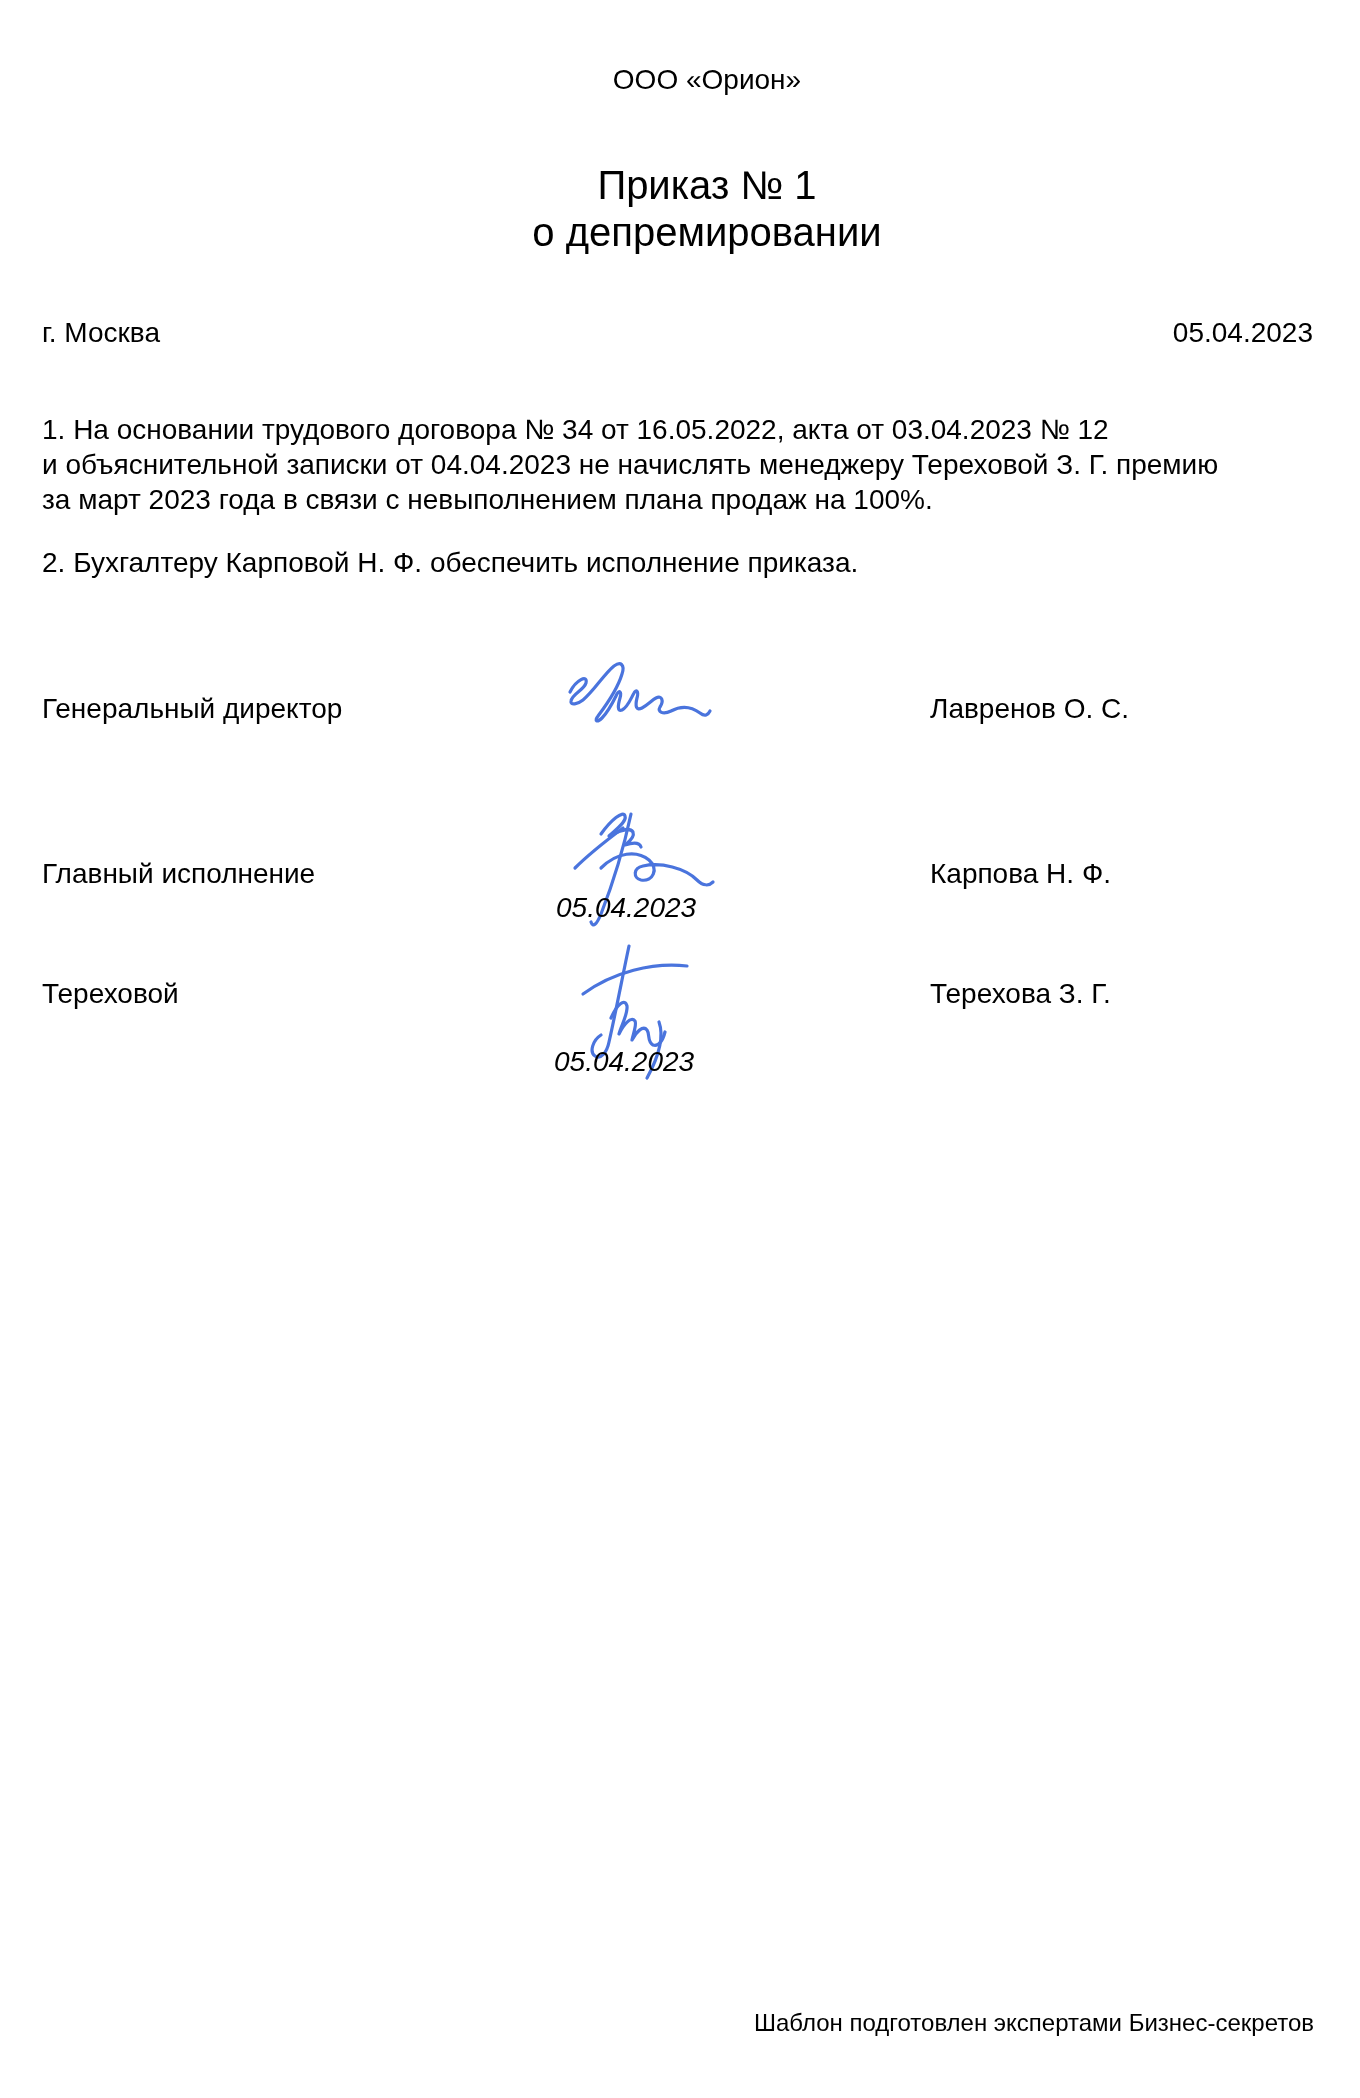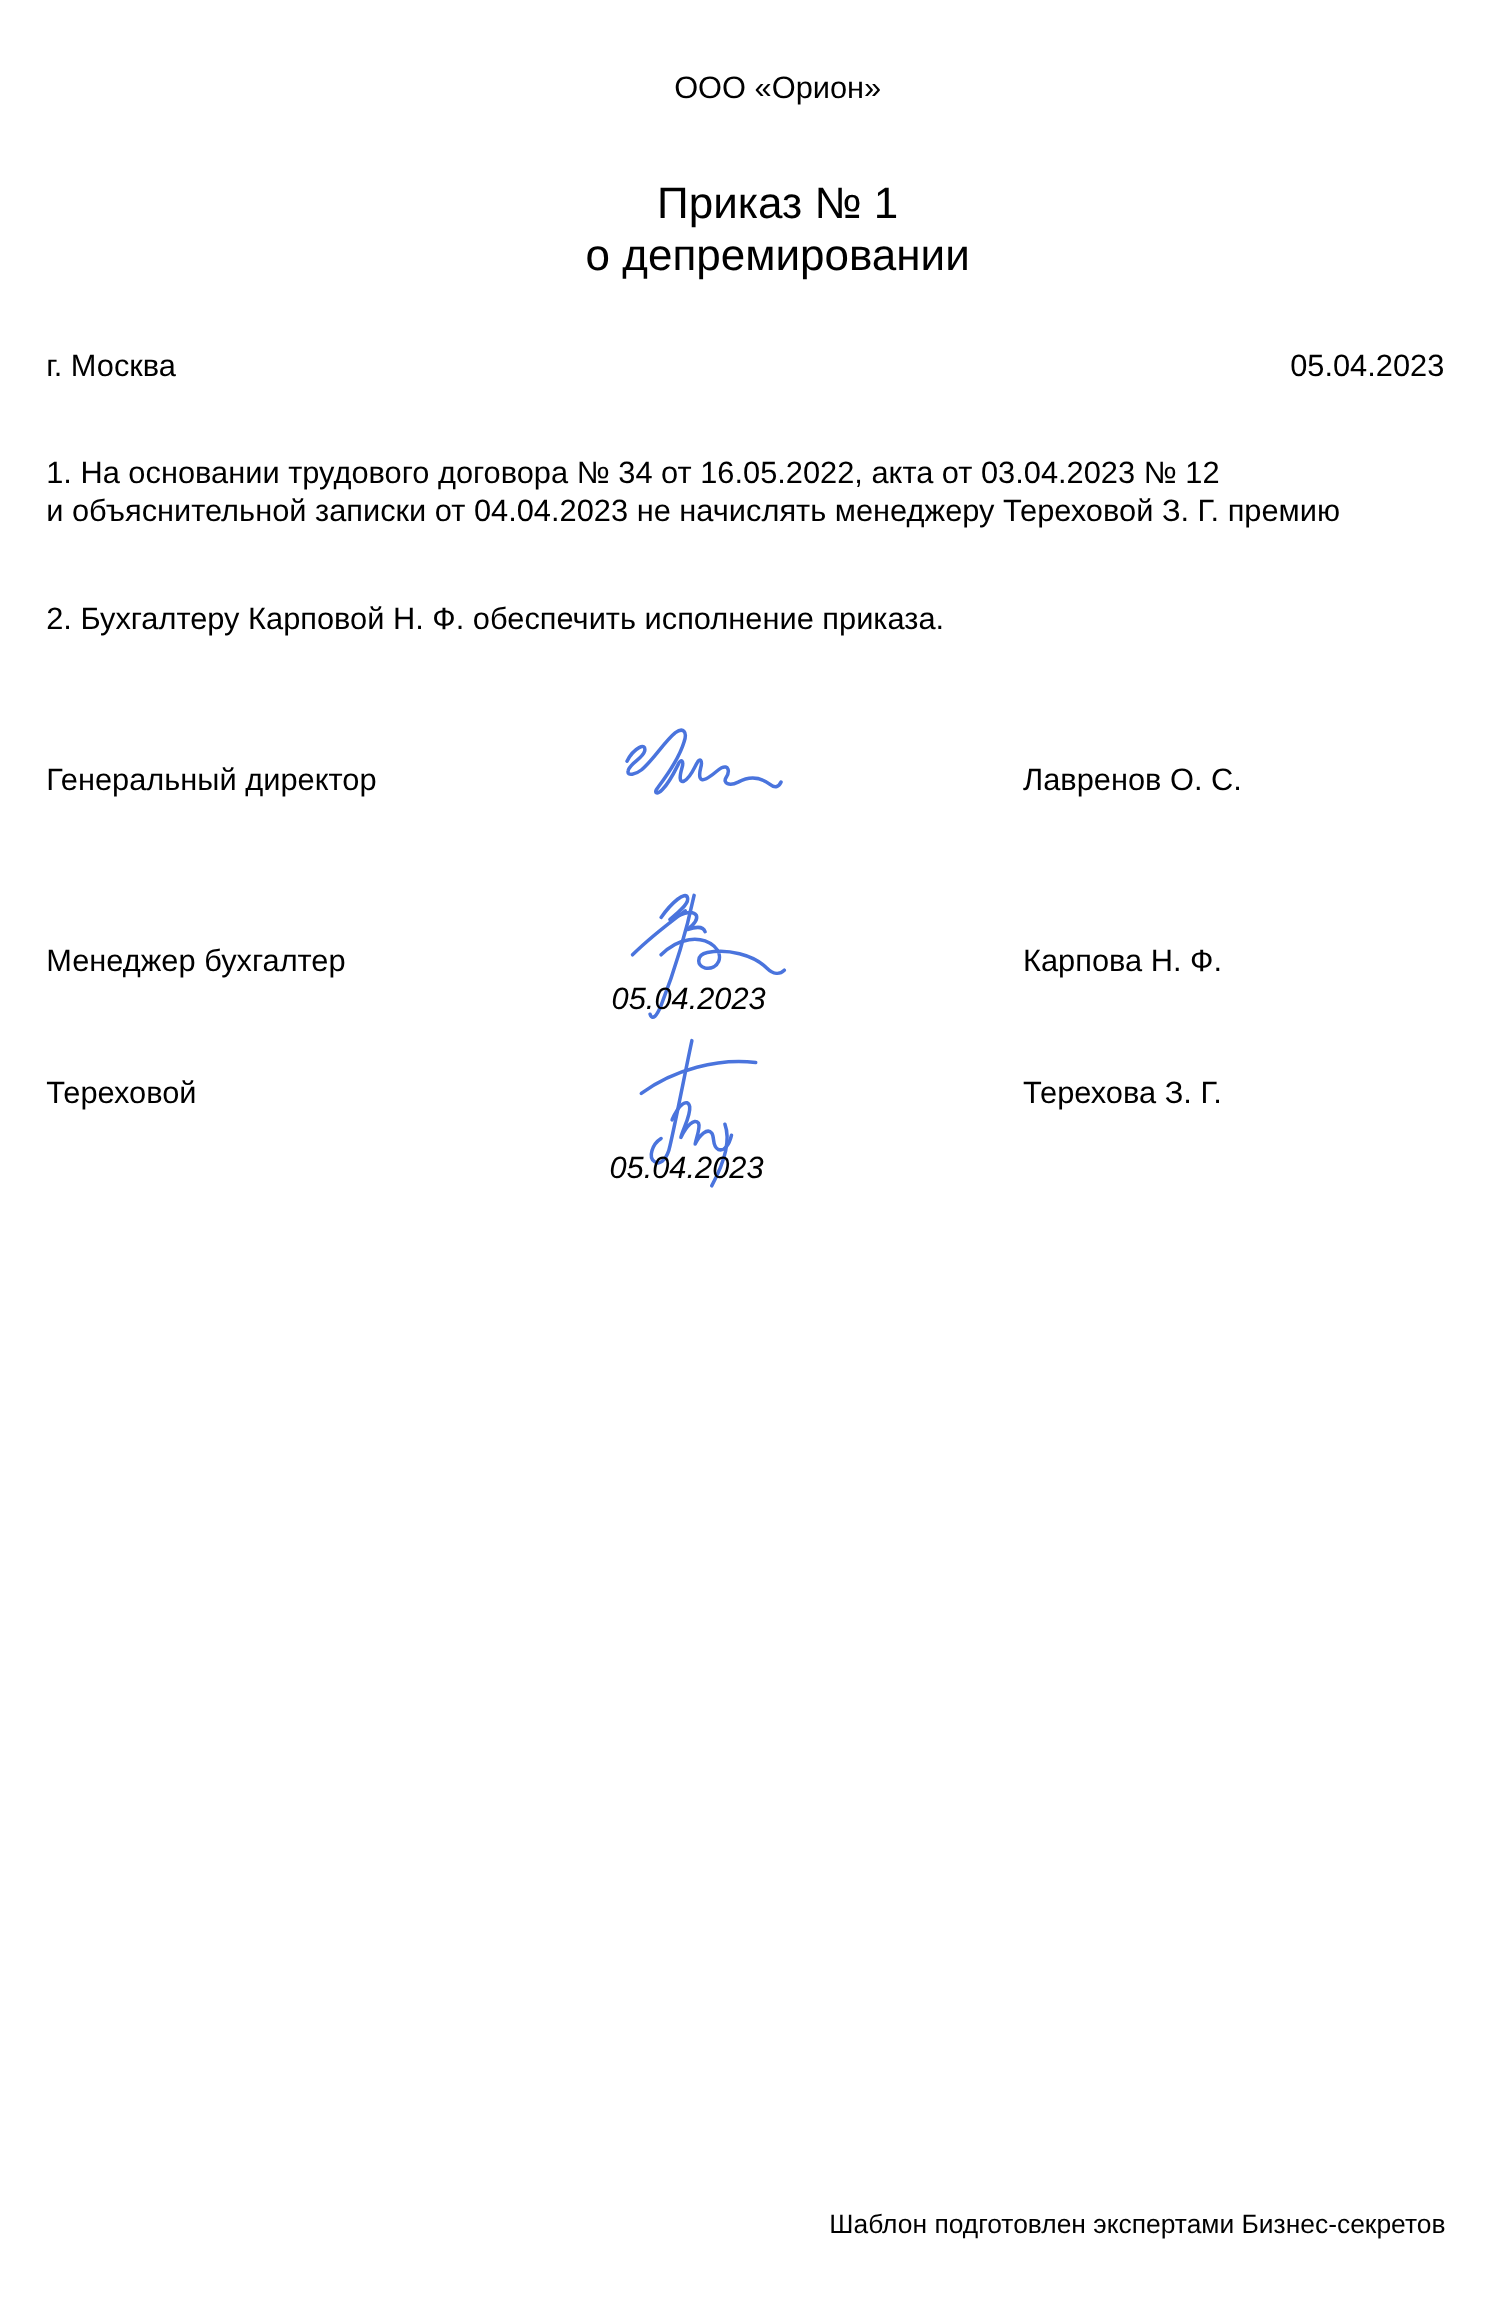--- a/index.html
+++ b/index.html
@@ -26,32 +26,33 @@
     <div>Приказ № 1</div>
     <div>о депремировании</div>
   </div>
 
   <div class="abs fs-body" style="left:42px;top:315px;">г. Москва</div>
   <div class="abs fs-body right-al" style="right:47px;top:315px;">05.04.2023</div>
 
   <div class="abs fs-body" style="left:42px;top:412px;">
     <div>1. На основании трудового договора № 34 от 16.05.2022, акта от 03.04.2023 № 12</div>
     <div>и объяснительной записки от 04.04.2023 не начислять менеджеру Тереховой З. Г. премию</div>
+    <div>за март 2023 года в связи с невыполнением плана продаж на 100%.</div>
   </div>
 
   <div class="abs fs-body" style="left:42px;top:545px;">2. Бухгалтеру Карповой Н. Ф. обеспечить исполнение приказа.</div>
 
   <div class="abs fs-body" style="left:42px;top:691px;">Генеральный директор</div>
   <svg class="sig" style="left:556px;top:658px;" width="162" height="78" viewBox="0 0 162 78">
     <path class="ink" d="M14,34 C20,22 32,16 30,25 C28,32 16,36 15,43 C14,48 22,46 27,42 C38,33 48,16 58,8 C65,3 69,7 66,16 C61,33 48,50 42,58 C38,63 41,65 46,60 C53,53 58,42 61,36 C63,32 66,33 64,40 C62,47 61,54 66,52 C72,49 75,40 78,35 C80,31 83,33 81,40 C79,48 80,53 86,50 C92,47 96,42 100,40 C106,37 108,43 104,49 C101,54 107,57 115,53 C126,47 136,49 144,55 C149,59 152,57 154,53" stroke="#4a74dd"></path>
   </svg>
   <div class="abs fs-body" style="left:930px;top:691px;">Лавренов О. С.</div>
 
 
-  <div class="abs fs-body" style="left:42px;top:856px;">Менеджер бухгалтер</div>
+  <div class="abs fs-body" style="left:42px;top:856px;">Главный исполнение</div>
   <svg class="sig" style="left:545px;top:806px;" width="192" height="128" viewBox="0 0 192 128">
     <path class="ink" d="M56,28 C66,14 78,4 80,10 C82,16 70,24 64,30 C72,26 84,20 88,26 C90,31 84,36 80,39 C86,37 94,35 96,41" stroke="#4a74dd"></path>
     <path class="ink" d="M30,62 C44,48 62,34 78,22" stroke="#4a74dd"></path>
     <path class="ink" d="M86,8 C80,36 70,72 56,108 C52,118 48,122 46,116" stroke="#4a74dd"></path>
     <path class="ink" d="M56,62 C72,46 92,44 104,54 C114,63 108,76 96,74 C88,72 88,62 98,60 C116,56 140,62 152,74 C158,80 164,80 168,76" stroke="#4a74dd"></path>
   </svg>
   <div class="abs fs-body italic" style="left:556px;top:890px;">05.04.2023</div>
   <div class="abs fs-body" style="left:930px;top:856px;">Карпова Н. Ф.</div>
 
   <div class="abs fs-body" style="left:42px;top:976px;">Тереховой</div>

